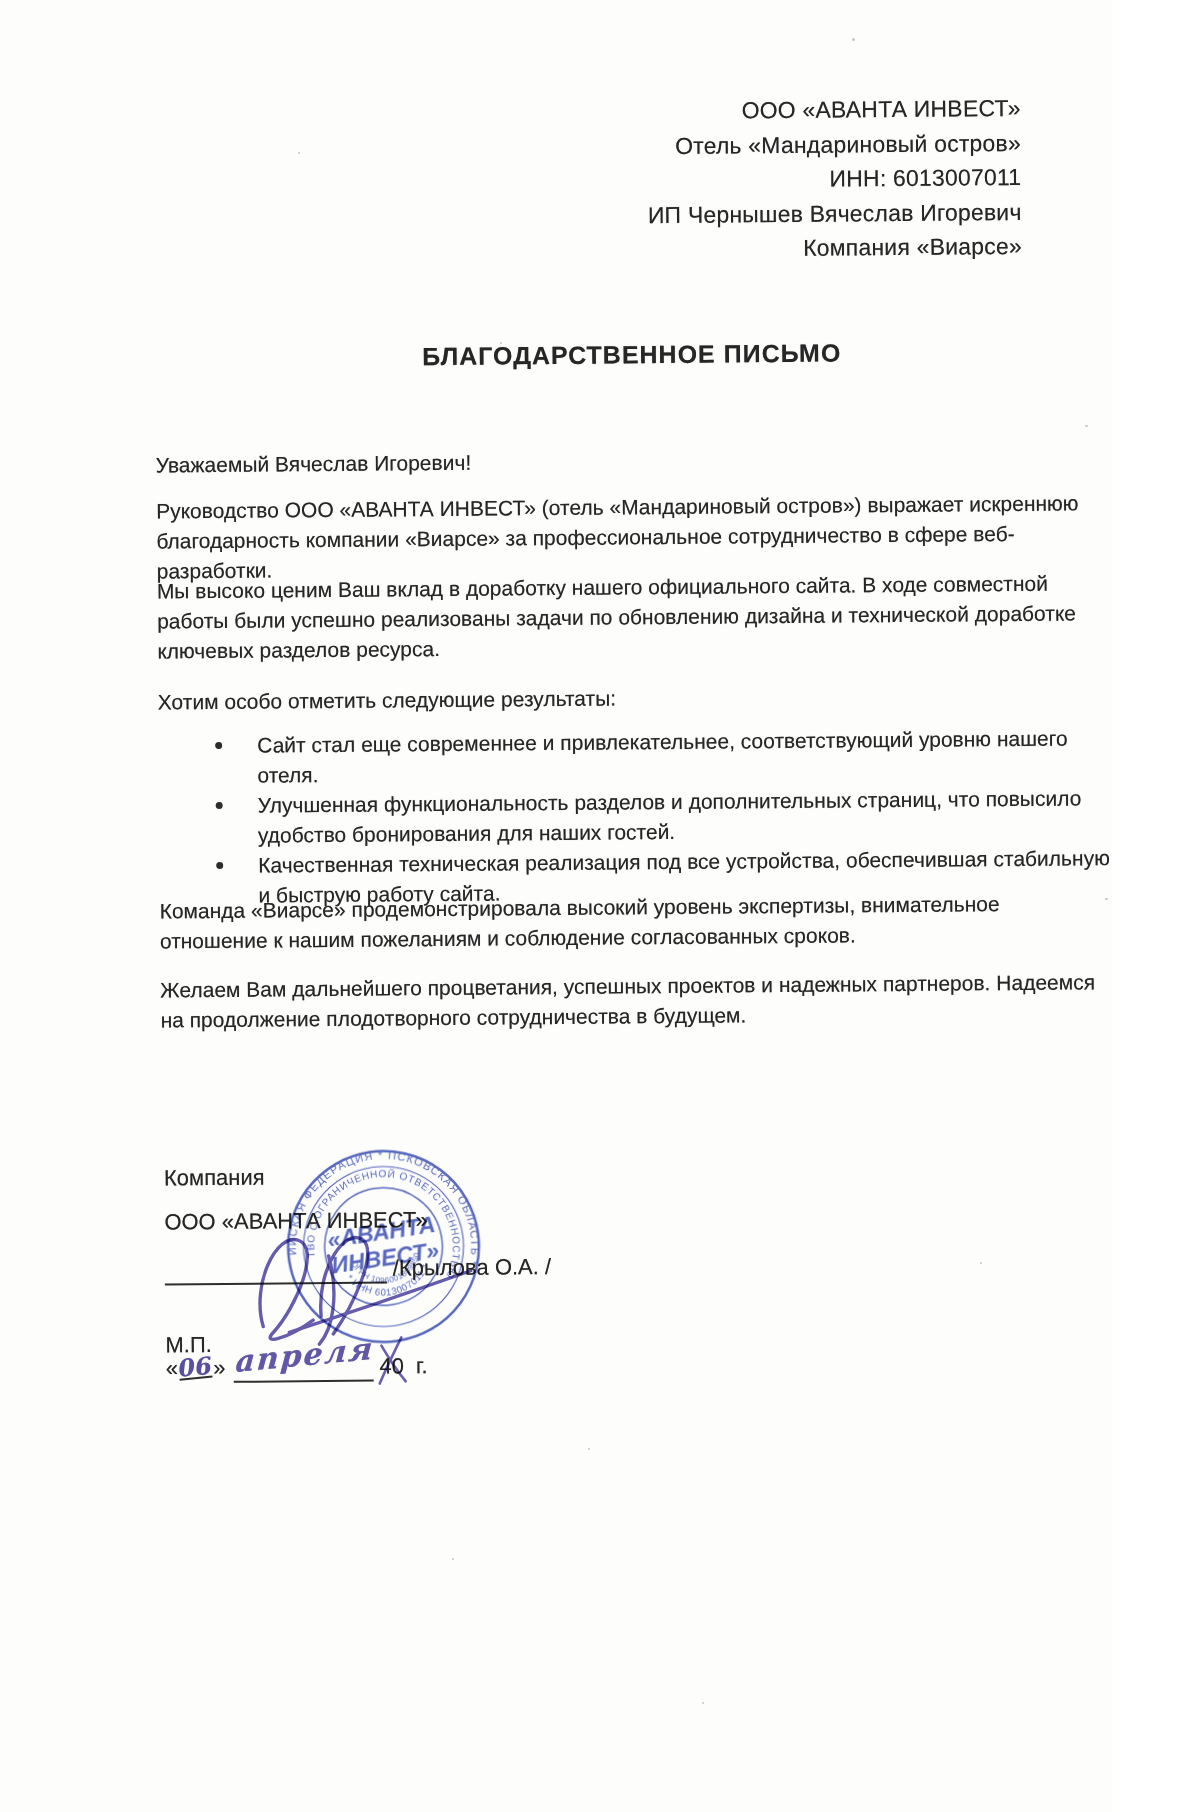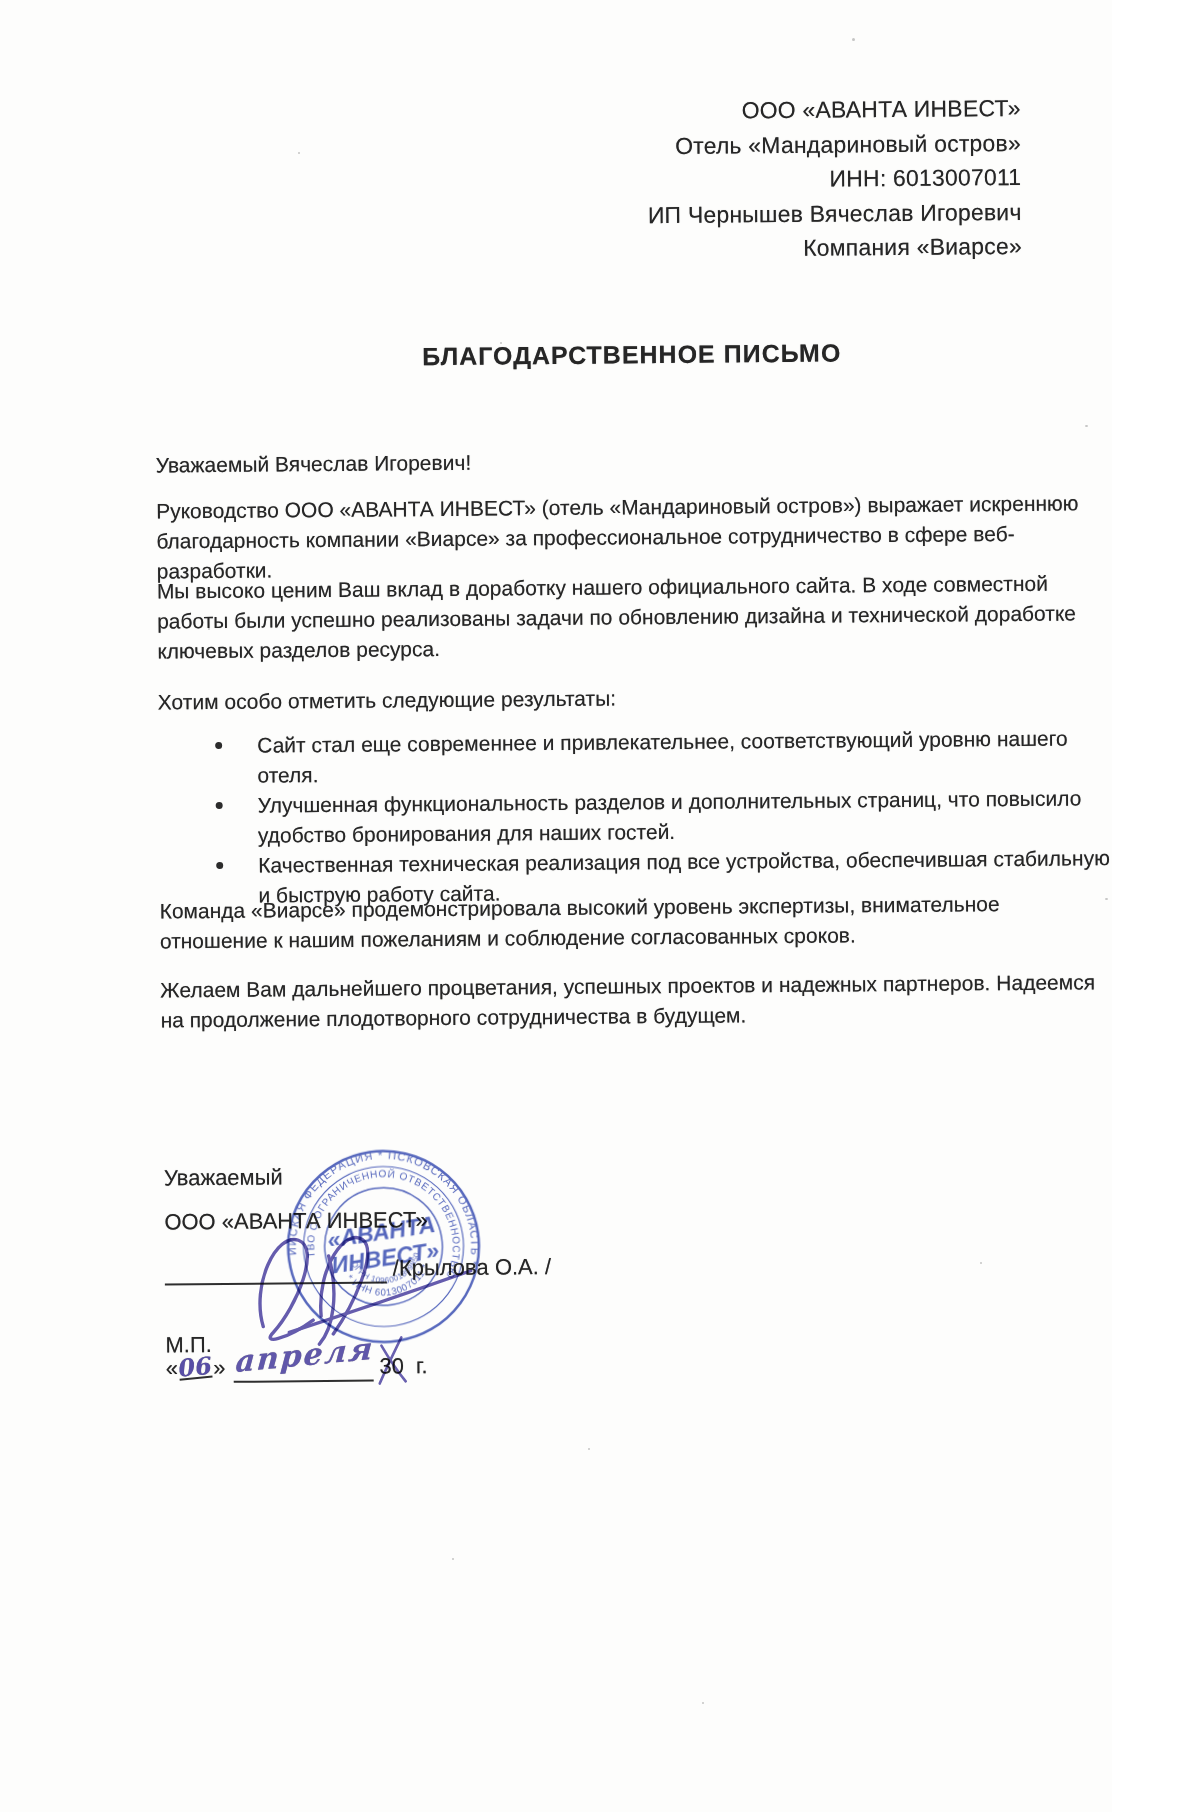--- a/index.html
+++ b/index.html
@@ -71,31 +71,31 @@
 
     <ul class="bullets txt">
       <li>Сайт стал еще современнее и привлекательнее, соответствующий уровню нашего отеля.</li>
       <li>Улучшенная функциональность разделов и дополнительных страниц, что повысило удобство бронирования для наших гостей.</li>
       <li>Качественная техническая реализация под все устройства, обеспечившая стабильную и быструю работу сайта.</li>
     </ul>
 
     <p class="para p4 txt">Команда «Виарсе» продемонстрировала высокий уровень экспертизы, внимательное отношение к нашим пожеланиям и соблюдение согласованных сроков.</p>
     <p class="para p5 txt">Желаем Вам дальнейшего процветания, успешных проектов и надежных партнеров. Надеемся на продолжение плодотворного сотрудничества в будущем.</p>
 
-    <div class="sig sig-role txt">Уважаемый</div>
+    <div class="sig sig-role txt">Компания</div>
     <div class="sig sig-company txt">ООО «АВАНТА ИНВЕСТ»</div>
 
     <div class="sig sig-row txt">
       <span class="rule"></span><span class="signee">/Крылова О.А. /</span>
     </div>
 
     <div class="sig sig-mp txt">М.П.</div>
 
     <div class="sig date-row txt">
-      <span>«</span><span class="ink day">06</span><span>»</span><span class="month-rule"><span class="ink month">апреля</span></span><span>30</span><span class="year-blank"></span><span>г.</span>
+      <span>«</span><span class="ink day">06</span><span>»</span><span class="month-rule"><span class="ink month">апреля</span></span><span>40</span><span class="year-blank"></span><span>г.</span>
     </div>
 
     <svg class="overlay stamp-svg" width="212" height="212" viewBox="0 0 220 220" xmlns="http://www.w3.org/2000/svg">
       <g transform="rotate(-8 110 110)" fill="none" stroke="#3f53b4">
         <circle cx="110" cy="110" r="99" stroke-width="2.6"></circle>
         <circle cx="110" cy="110" r="83" stroke-width="1.2"></circle>
         <circle cx="110" cy="110" r="61" stroke-width="1.5"></circle>
         <defs>
           <path id="arcOuter" d="M 110,110 m -91,0 a 91,91 0 1,1 182,0 a 91,91 0 1,1 -182,0"></path>
           <path id="arcMiddle" d="M 110,110 m -72,0 a 72,72 0 1,1 144,0 a 72,72 0 1,1 -144,0"></path>

